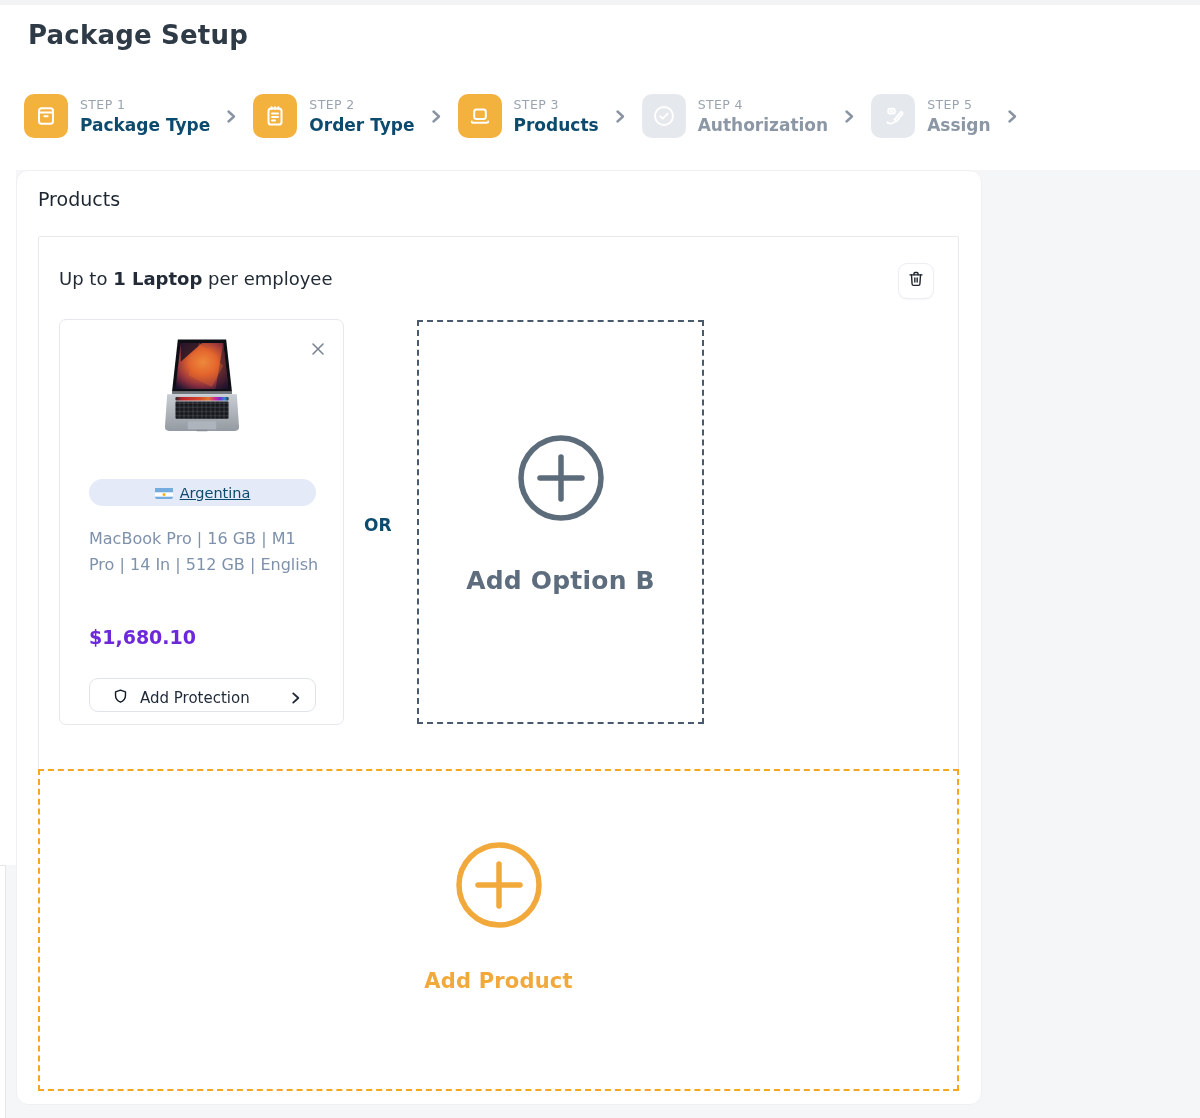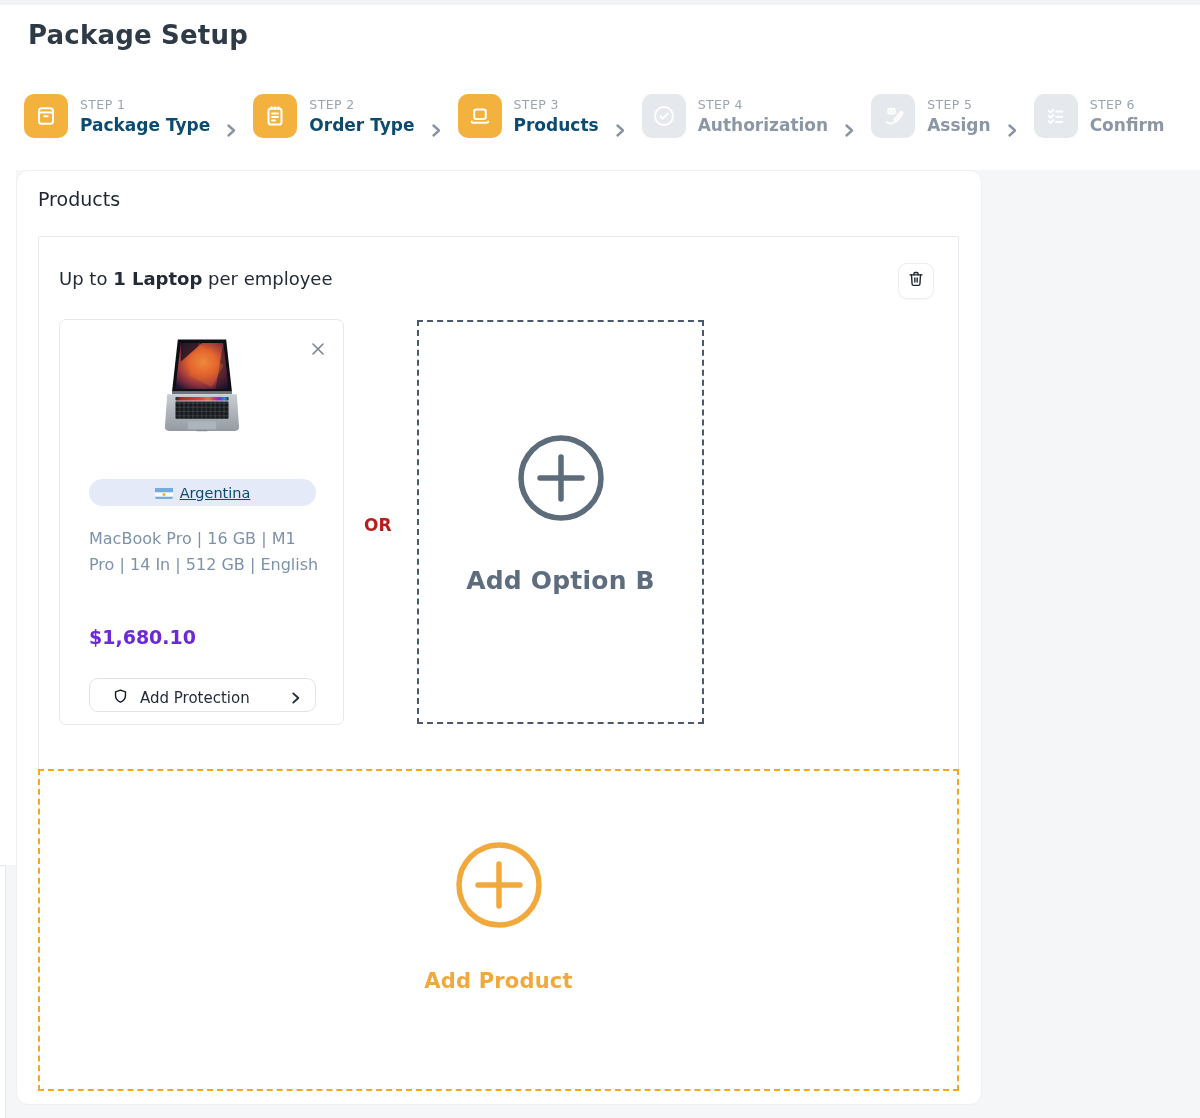--- a/index.html
+++ b/index.html
@@ -9,21 +9,21 @@
 
   .top-strip { position:absolute; left:0; top:0; width:1200px; height:5px; background:#f2f3f5; }
   .bg-gray { position:absolute; left:16px; top:170px; right:0; bottom:0; background:#f5f6f8; }
   .left-gutter { position:absolute; left:6px; top:865px; width:10px; bottom:0; background:#f5f6f8; }
   .left-vline { position:absolute; left:5px; top:865px; width:1px; bottom:0; background:#e4e6e9; }
   .left-hline { position:absolute; left:0; top:865px; width:5px; height:1px; background:#e4e6e9; }
 
   .page-title { position:absolute; left:28px; top:20px; font-size:26px; font-weight:bold; color:#2e3a46; letter-spacing:.2px; }
 
   
-  .stepper { position:absolute; left:24px; top:94px; display:flex; align-items:flex-end; }
+  .stepper { position:absolute; left:24px; top:94px; display:flex; align-items:center; }
   .step { display:flex; align-items:center; }
   .step-icon { width:44px; height:44px; border-radius:10px; display:flex; align-items:center; justify-content:center; flex:0 0 auto; }
   .step-icon.done { background:#f3b23e; }
   .step-icon.todo { background:#e5e8ec; }
   .step-text { margin-left:12px; display:flex; flex-direction:column; justify-content:center; }
   .step-eyebrow { font-size:12.5px; color:#9aa4b0; letter-spacing:.4px; margin-bottom:3px; }
   .step-name { font-size:17px; font-weight:bold; }
   .step-name.active { color:#0c4a6e; }
   .step-name.inactive { color:#8c97a6; }
   .step-chev { margin:0 15px; display:flex; align-items:center; }
@@ -43,21 +43,21 @@
   .product-img { position:absolute; left:50%; top:16px; transform:translateX(-50%); }
   .country-badge { position:absolute; left:29px; top:159px; width:227px; height:27px; background:#e4eaf8; border-radius:14px; display:flex; align-items:center; justify-content:center; gap:7px; }
   .country-badge .label { font-size:14.5px; color:#0c4a6e;text-decoration:underline; }
   .flag { width:18px; height:13px; border-radius:2px; overflow:hidden; display:inline-block; }
   .product-desc { position:absolute; left:29px; top:206px; width:232px; font-size:16px; line-height:26px; color:#7e91ab; }
   .price { position:absolute; left:29px; top:306px; font-size:19px; font-weight:bold; color:#6d28d9; }
   .protect-btn { position:absolute; left:29px; top:358px; width:227px; height:34px; border:1px solid #e0e4ea; border-radius:9px; background:#fff; display:flex; align-items:center; padding:6px 13px 0 22px; cursor:pointer; }
   .protect-btn .plabel { font-size:15px; color:#1f2937; margin-left:11px; }
   .protect-btn .pchev { margin-left:auto; display:flex; }
 
-  .or-label { position:absolute; left:325px; top:278px; font-size:17px; font-weight:bold; color:#b91c1c; }
+  .or-label { position:absolute; left:325px; top:278px; font-size:17px; font-weight:bold; color:#0c4a6e; }
 
   
   .option-b { position:absolute; left:378px; top:83px; width:287px; height:404px; border:2px dashed #4a5a6e; background:#fff; cursor:pointer; }
   .option-b .plus { position:absolute; left:50%; top:110px; transform:translateX(-50%); }
   .option-b .ob-label { position:absolute; left:0; right:0; top:244px; text-align:center; font-size:25px; font-weight:bold; color:#5d6d7e; letter-spacing:.2px; }
 
   
   .add-product { position:absolute; left:21px; top:598px; width:921px; height:322px; border:2px dashed #f5a81f; background:#fff; cursor:pointer; }
   .add-product .plus { position:absolute; left:50%; top:68px; transform:translateX(-50%); }
   .add-product .ap-label { position:absolute; left:0; right:0; top:198px; text-align:center; font-size:21px; font-weight:bold; color:#f2a93b; letter-spacing:.2px; }
@@ -172,36 +172,20 @@
         <span class="step-name inactive">Assign</span>
       </div>
     </div>
 
     <span class="step-chev">
       <svg width="13" height="15" viewBox="0 0 13 15" fill="none" stroke="#8a95a3" stroke-width="2.4" stroke-linecap="round" stroke-linejoin="round">
           <path d="M3.5 2.5l5.5 5-5.5 5"></path>
         </svg>
     </span>
 
-    <div class="step">
-      <div class="step-icon todo">
-        <svg width="25" height="25" viewBox="0 0 24 24" fill="none" stroke="#fff" stroke-width="1.9" stroke-linecap="round" stroke-linejoin="round">
-          <path d="M5.6 6.6l1.6 1.6 2.7-2.7"></path>
-            <line x1="12.6" y1="7.3" x2="18.4" y2="7.3"></line>
-          <path d="M5.6 11.6l1.6 1.6 2.7-2.7"></path>
-            <line x1="12.6" y1="12.3" x2="18.4" y2="12.3"></line>
-          <path d="M5.6 16.6l1.6 1.6 2.7-2.7"></path>
-            <line x1="12.6" y1="17.3" x2="18.4" y2="17.3"></line>
-        </svg>
-      </div>
-      <div class="step-text">
-        <span class="step-eyebrow">STEP 6</span>
-        <span class="step-name inactive">Confirm</span>
-      </div>
-    </div>
   </div>
 
   <div class="panel">
     <div class="panel-heading">Products</div>
 
     <div class="group-card">
       <div class="limit-line">
         <span>Up to </span><b>1 Laptop</b><span> per employee</span>
       </div>
 

